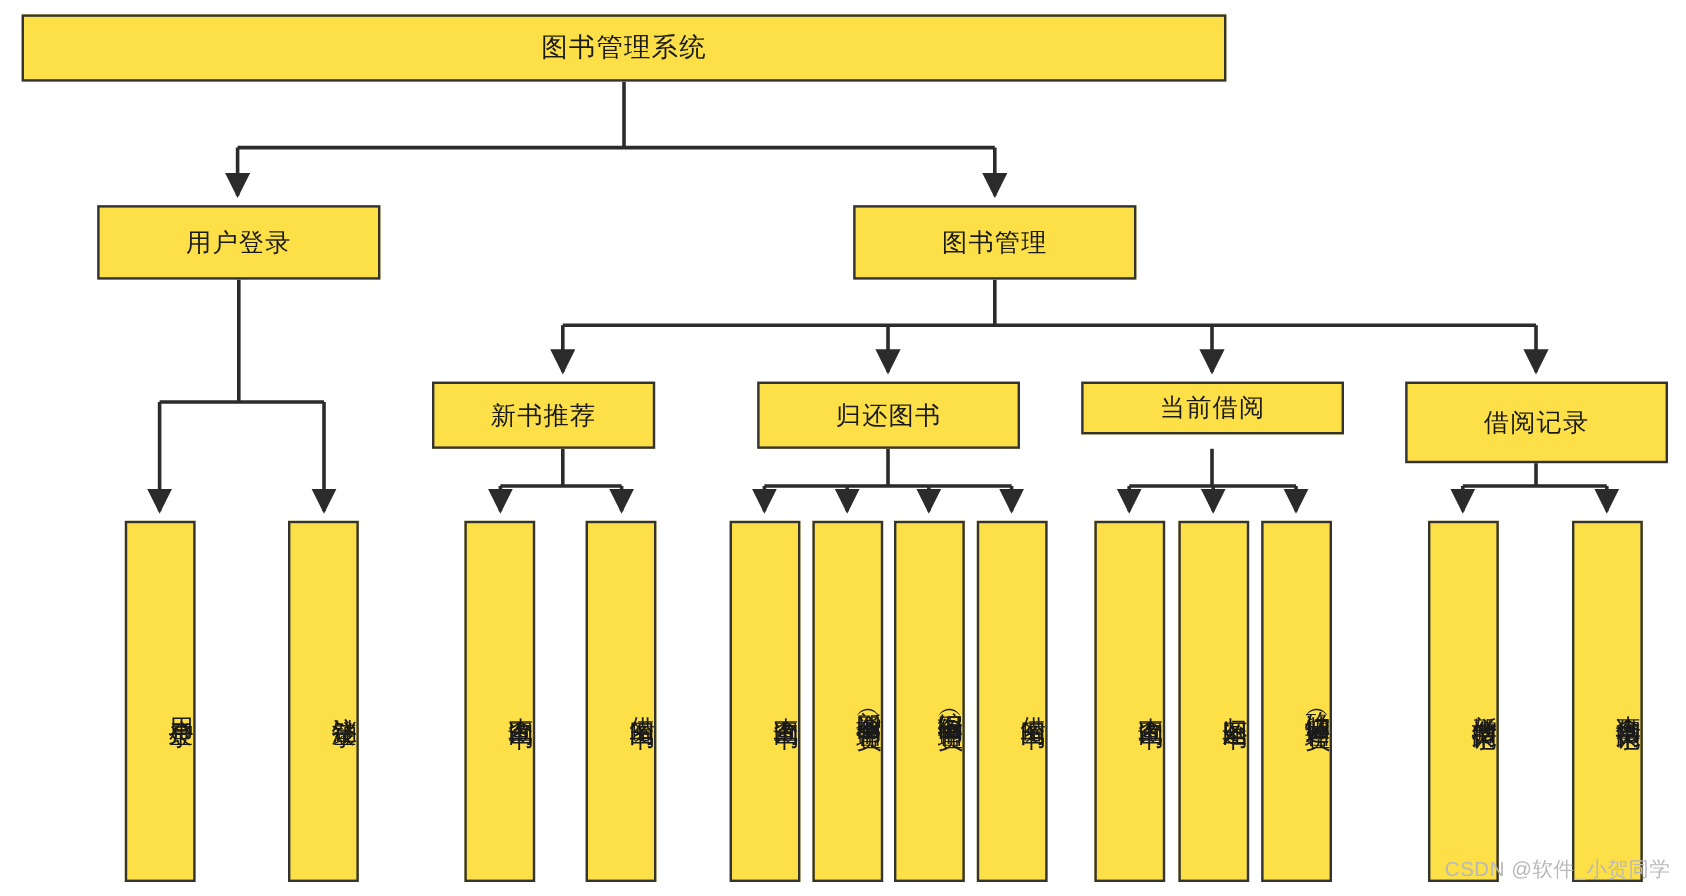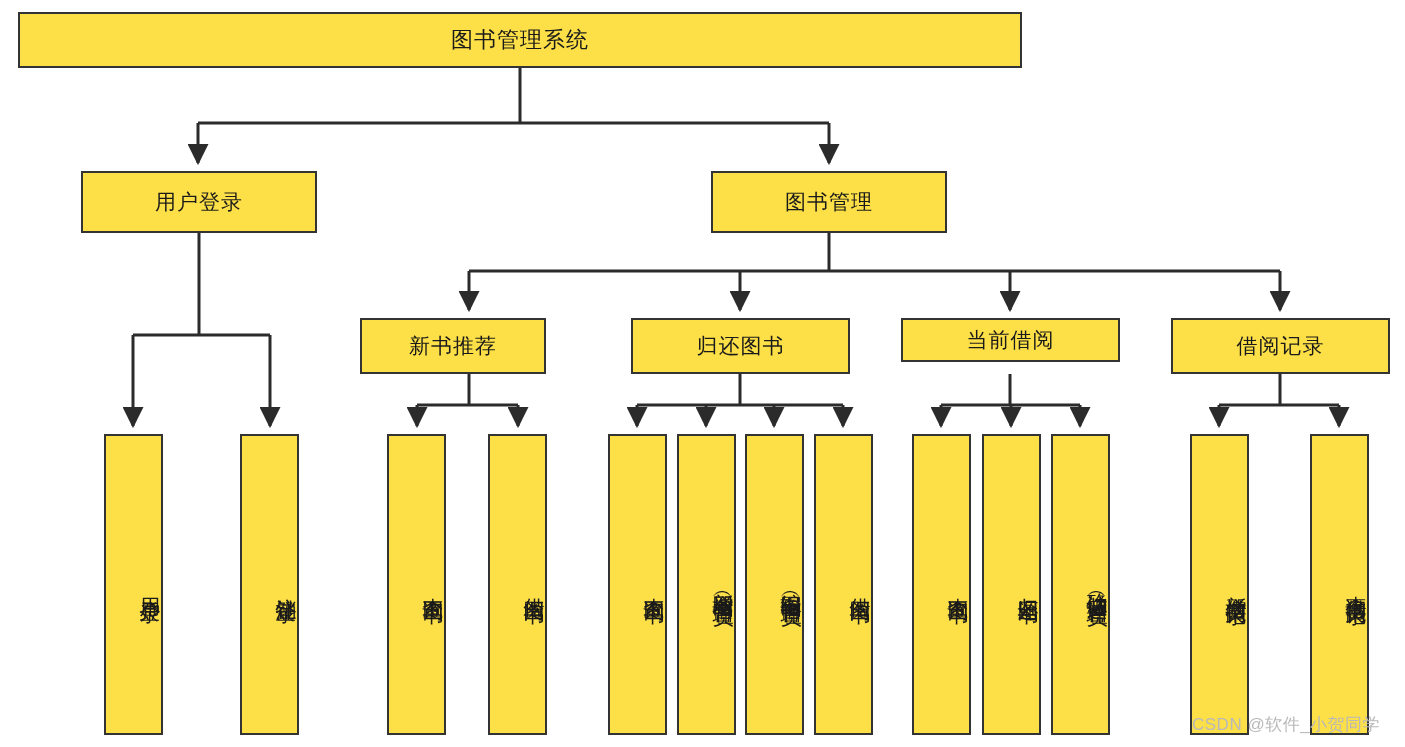--- a/index.html
+++ b/index.html
@@ -117,35 +117,35 @@
   </svg>
 
   <div class="node horizontal root" style="left:18px; top:12px; width:1004px; height:56px;">图书管理系统</div>
 
   <div class="node horizontal" style="left:81px; top:171px; width:236px; height:62px;">用户登录</div>
   <div class="node horizontal" style="left:711px; top:171px; width:236px; height:62px;text-align:center;">图书管理</div>
 
   <div class="node horizontal" style="left:360px; top:318px; width:186px; height:56px;">新书推荐</div>
   <div class="node horizontal" style="left:631px; top:318px; width:219px; height:56px;">归还图书</div>
   <div class="node horizontal" style="left:901px; top:318px; width:219px; height:44px;">当前借阅</div>
-  <div class="node horizontal" style="left:1171px; top:318px; width:219px; height:56px;">借阅记录</div>
+  <div class="node horizontal" style="left:1171px; top:318px; width:219px; height:68px;">借阅记录</div>
 
   <div class="node vertical" style="left:104px; top:434px; width:59px; height:301px;">用户登录</div>
   <div class="node vertical" style="left:240px; top:434px; width:59px; height:301px;">注销登录</div>
 
   <div class="node vertical" style="left:387px; top:434px; width:59px; height:301px;">查询图书</div>
   <div class="node vertical" style="left:488px; top:434px; width:59px; height:301px;">借阅图书</div>
 
   <div class="node vertical" style="left:608px; top:434px; width:59px; height:301px;">查询图书</div>
   <div class="node vertical" style="left:677px; top:434px; width:59px; height:301px;">新增图书（管理员）</div>
   <div class="node vertical" style="left:745px; top:434px; width:59px; height:301px;">编辑图书（管理员）</div>
   <div class="node vertical" style="left:814px; top:434px; width:59px; height:301px;">借阅图书</div>
 
   <div class="node vertical" style="left:912px; top:434px; width:59px; height:301px;">查询图书</div>
   <div class="node vertical" style="left:982px; top:434px; width:59px; height:301px;">归还图书</div>
   <div class="node vertical" style="left:1051px; top:434px; width:59px; height:301px;">确认归还（管理员）</div>
 
   <div class="node vertical" style="left:1190px; top:434px; width:59px; height:301px;">新增借阅记录</div>
   <div class="node vertical" style="left:1310px; top:434px; width:59px; height:301px;">查询借阅记录</div>
 
-  <div class="watermark" style="left:1192px; top:713px;">CSDN @软件_小贺同学</div>
+  <div class="watermark" style="left:1192px; top:713px;padding-left:12px;">CSDN @软件_小贺同学</div>
 
 </div>
 
 </body></html>

